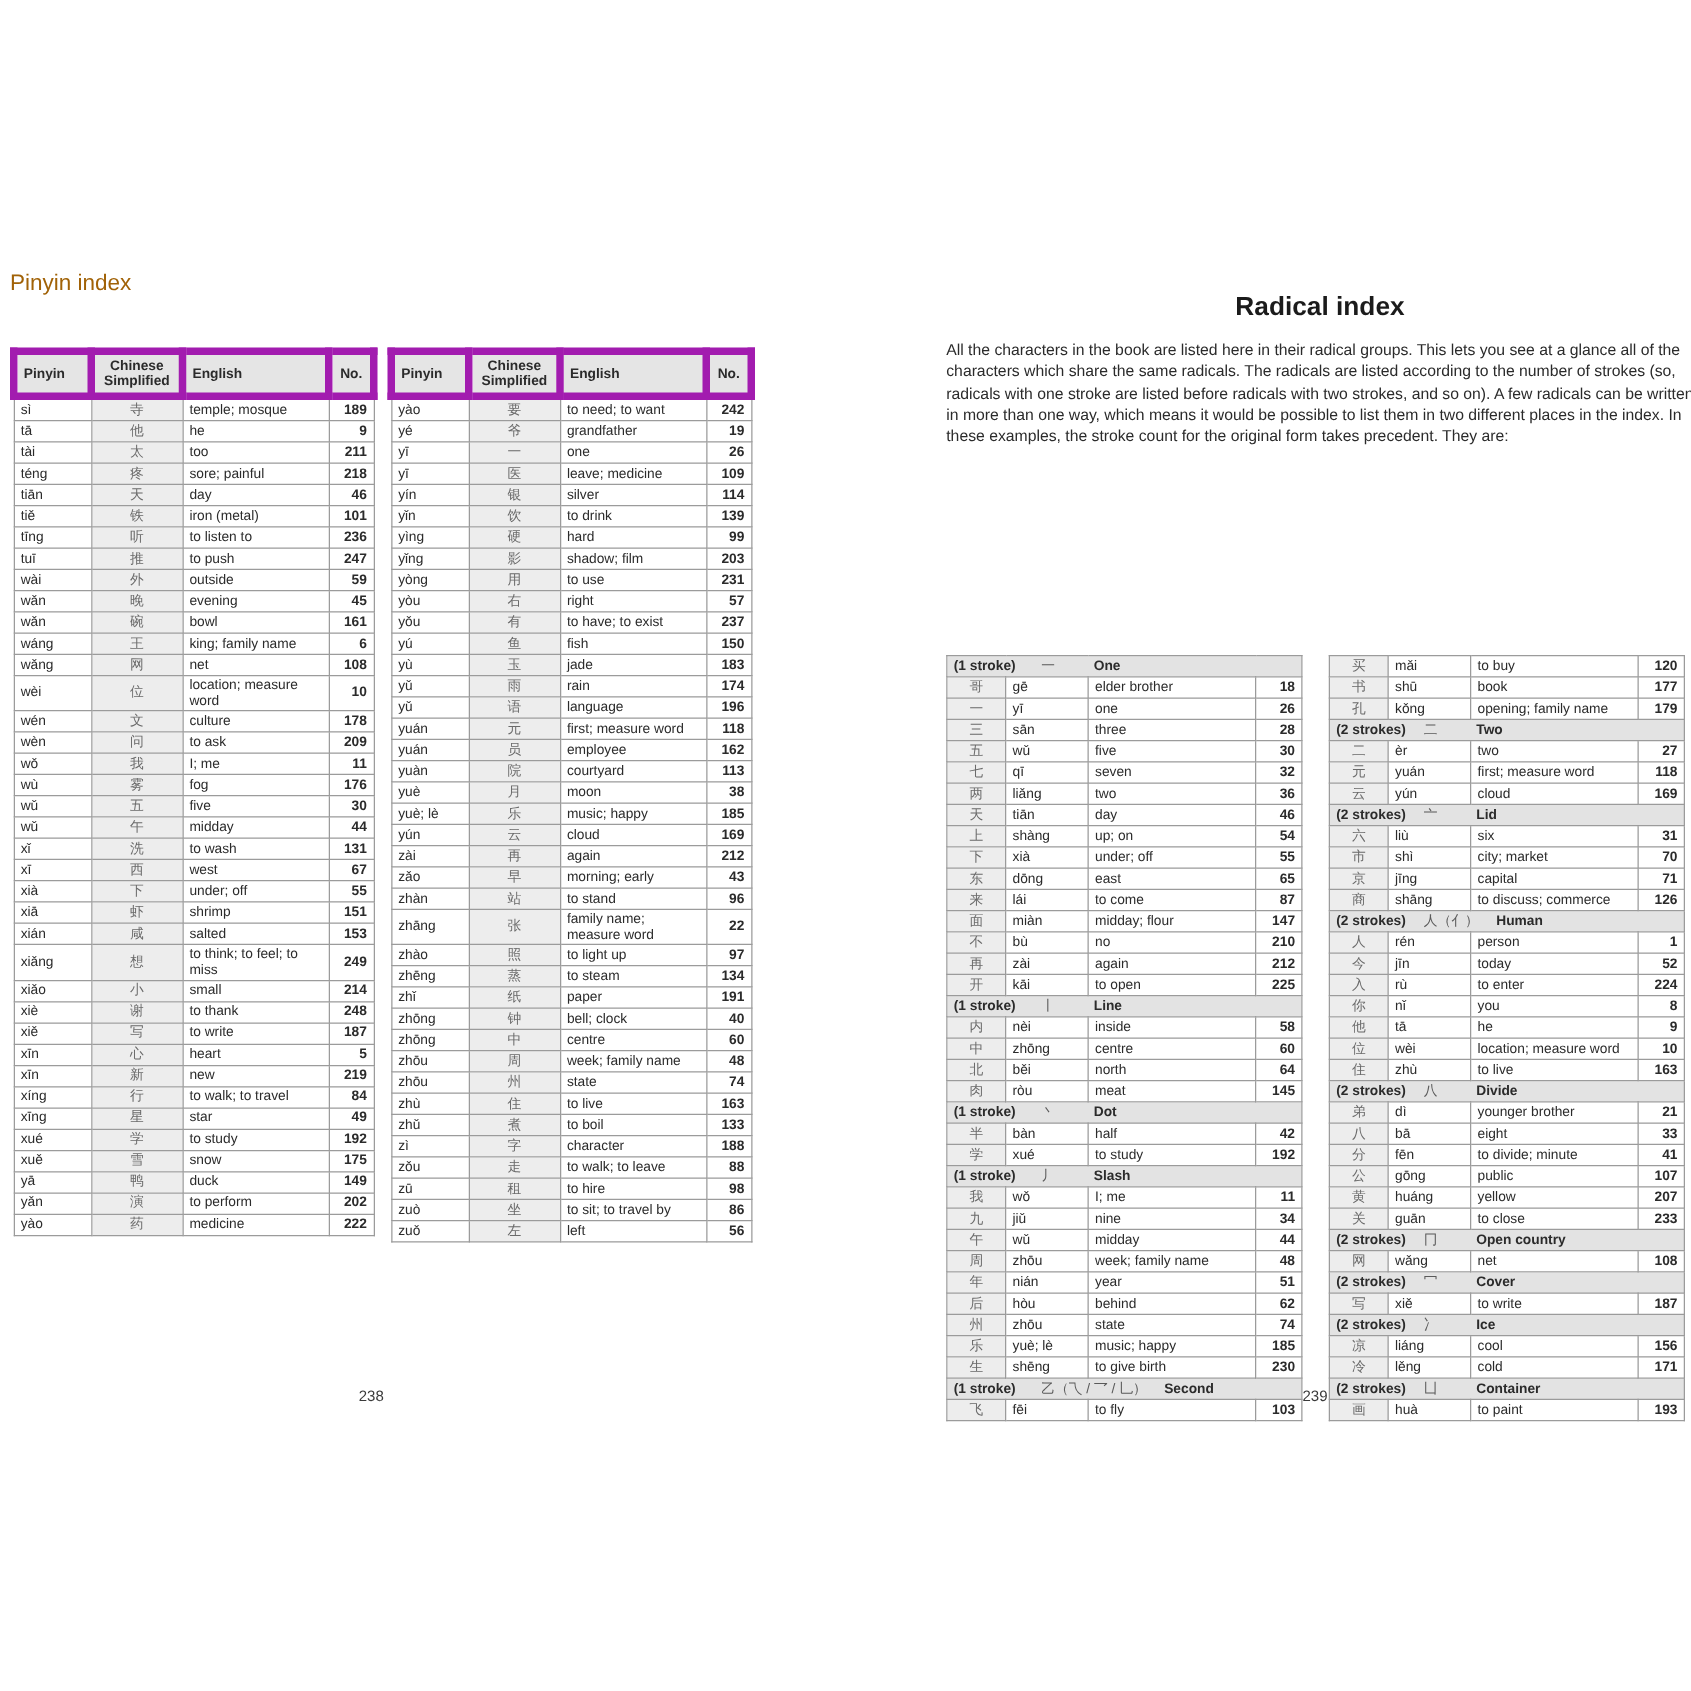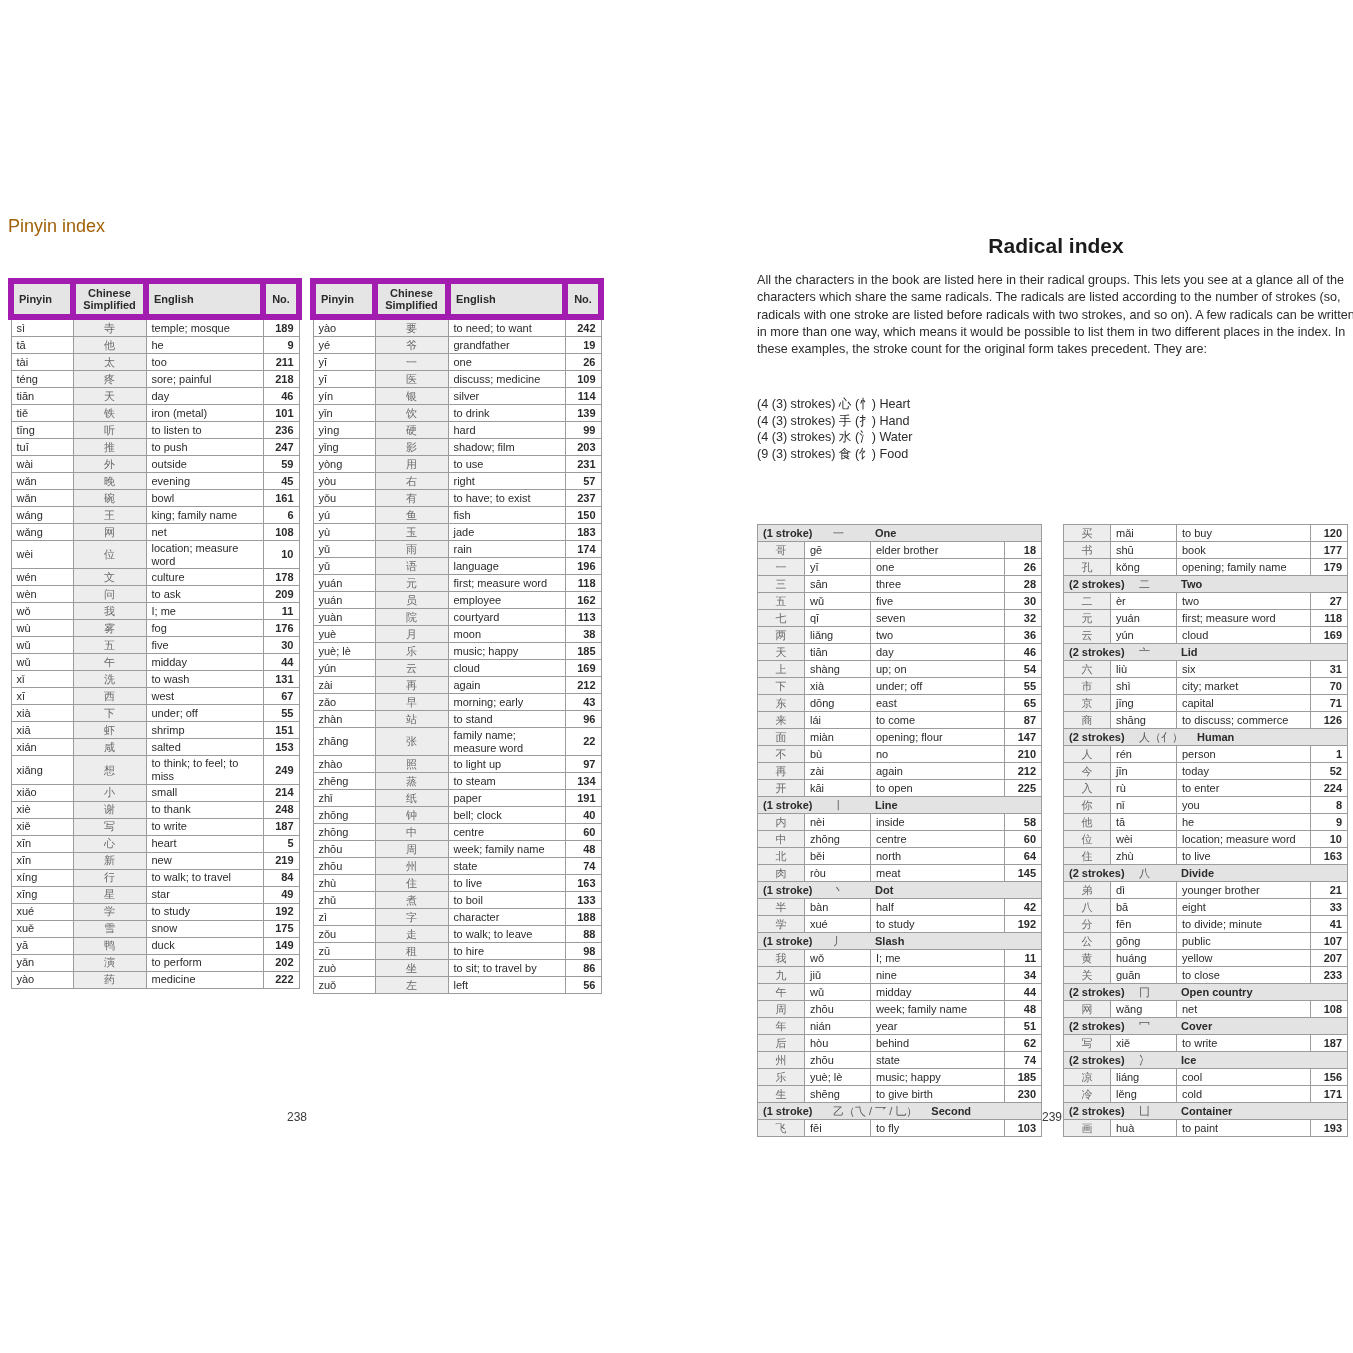--- a/index.html
+++ b/index.html
@@ -334,21 +334,21 @@
         </tr>
         <tr>
           <td class="c-py">yī</td>
           <td class="c-cn">一</td>
           <td class="c-en">one</td>
           <td class="c-no">26</td>
         </tr>
         <tr>
           <td class="c-py">yī</td>
           <td class="c-cn">医</td>
-          <td class="c-en">discuss; medicine</td>
+          <td class="c-en">leave; medicine</td>
           <td class="c-no">109</td>
         </tr>
         <tr>
           <td class="c-py">yín</td>
           <td class="c-cn">银</td>
           <td class="c-en">silver</td>
           <td class="c-no">114</td>
         </tr>
         <tr>
           <td class="c-py">yǐn</td>
@@ -554,26 +554,20 @@
           <td class="c-en">left</td>
           <td class="c-no">56</td>
         </tr>
       </tbody>
   </table>
 
   <div class="radical-title">Radical index</div>
 
   <div class="intro">All the characters in the book are listed here in their radical groups. This lets you see at a glance all of the characters which share the same radicals. The radicals are listed according to the number of strokes (so, radicals with one stroke are listed before radicals with two strokes, and so on). A few radicals can be written in more than one way, which means it would be possible to list them in two different places in the index. In these examples, the stroke count for the original form takes precedent. They are:</div>
 
-  <div class="stroke-notes">
-    <div>(4 (3) strokes) 心 (忄) Heart</div>
-    <div>(4 (3) strokes) 手 (扌) Hand</div>
-    <div>(4 (3) strokes) 水 (氵) Water</div>
-    <div>(9 (3) strokes) 食 (饣) Food</div>
-  </div>
 
   <table class="rtable" id="rcol1">
     <colgroup>
         <col style="width:47px">
         <col style="width:66px">
         <col style="width:134px">
         <col style="width:37px">
       </colgroup>
     <tbody>
         <tr>
@@ -641,21 +635,21 @@
         </tr>
         <tr>
           <td class="c-ch">来</td>
           <td class="c-py">lái</td>
           <td class="c-en">to come</td>
           <td class="c-no">87</td>
         </tr>
         <tr>
           <td class="c-ch">面</td>
           <td class="c-py">miàn</td>
-          <td class="c-en">opening; flour</td>
+          <td class="c-en">midday; flour</td>
           <td class="c-no">147</td>
         </tr>
         <tr>
           <td class="c-ch">不</td>
           <td class="c-py">bù</td>
           <td class="c-en">no</td>
           <td class="c-no">210</td>
         </tr>
         <tr>
           <td class="c-ch">再</td>

